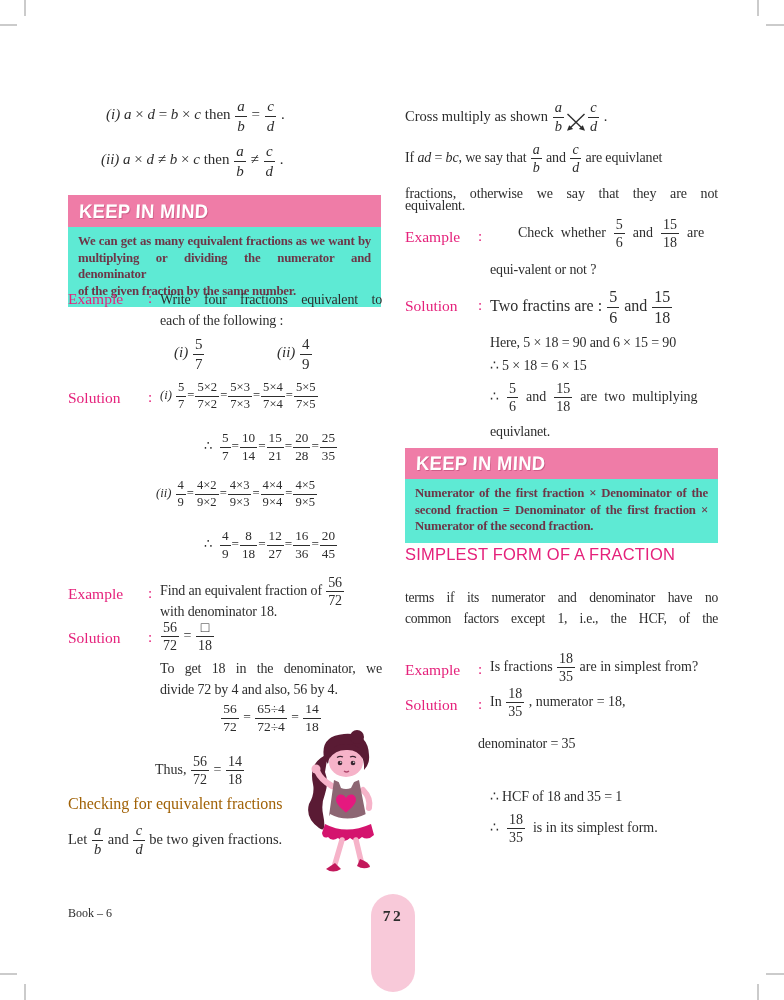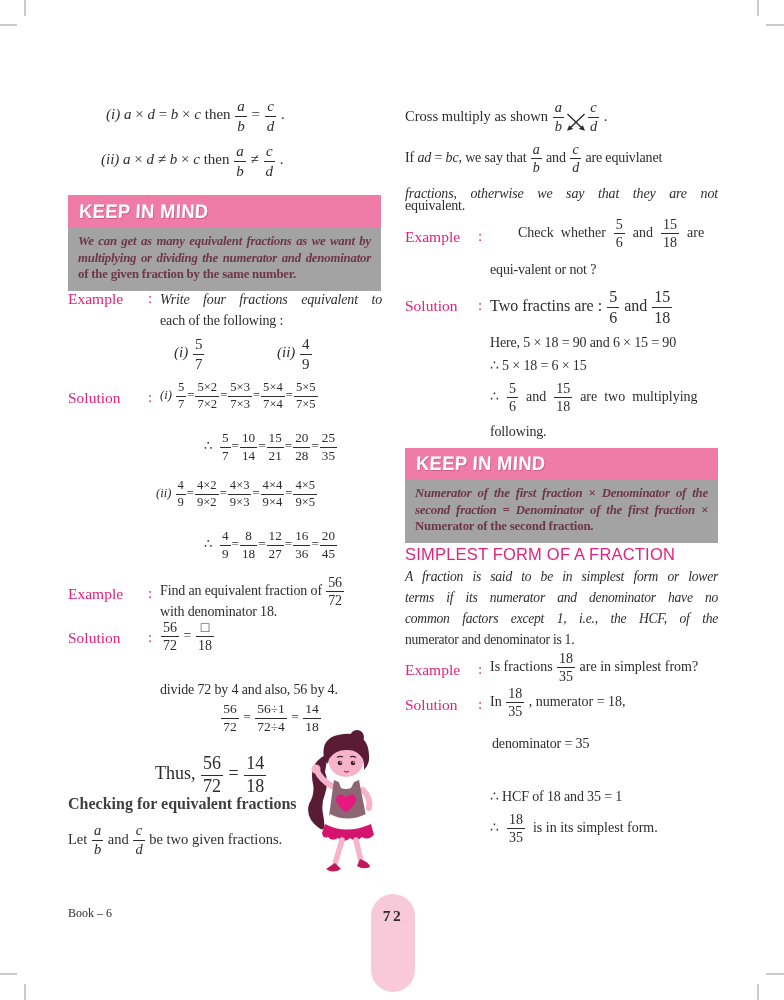--- a/index.html
+++ b/index.html
@@ -12,30 +12,30 @@
   .frac{display:inline-block;vertical-align:middle;text-align:center;line-height:1.1;margin:0 1px;}
   .fn{display:block;border-bottom:1.2px solid #2d2d2d;padding:0 2px 1px;}
   .fd{display:block;padding:1px 2px 0;}
   .label{color:#e5217b;font-size:15.5px;position:absolute;}
   .colon{color:#e5217b;position:absolute;font-size:15px;}
   .banner{position:absolute;}
   .banner-head{background:#ef7ca7;height:32px;display:flex;align-items:center;padding-left:11px;}
   .banner-title{font-family:"Liberation Sans",sans-serif;font-weight:bold;font-size:19.5px;color:#ffffff;
     letter-spacing:.4px;transform:scaleX(.94) skewX(-3deg);transform-origin:left center;
     text-shadow:1px 1px 0 rgba(150,40,80,.35);}
-  .banner-body{background:#a3a3a3;color:#6d3648;padding:6px 10px 8px;font-weight:600;
+  .banner-body{background:#5eead4;color:#6d3648;padding:6px 10px 8px;font-weight:600;
     font-size:12.8px;letter-spacing:-.2px;line-height:16.6px;}
   .bl{display:block;}
-  .jl{text-align:justify;text-align-last:justify;font-style:italic;}
+  .jl{text-align:justify;text-align-last:justify;}
   .center{text-align:center;}
   .chain{font-size:12.6px;}
   .chain .fn{padding:0 1.5px 1px;}
   .res{font-size:13.2px;}
   .mag-head-sans{font-family:"Liberation Sans",sans-serif;color:#e5217b;font-size:16.5px;letter-spacing:.2px;}
-  .mag-head-serif{color:#404040;font-weight:bold;font-size:16px;}
+  .mag-head-serif{color:#a16207;font-weight:normal;font-size:16px;}
   .crop{position:absolute;background:#cbcbcb;}
   .pill{position:absolute;background:#f8c9d9;border-radius:22px;}
   .pill-num{position:absolute;width:100%;text-align:center;top:13px;font-weight:bold;
     font-size:15.5px;letter-spacing:2.5px;color:#2d2d2d;}
   .para{line-height:20.8px;font-size:13.6px;letter-spacing:-.25px;}
   .col-line{font-size:14px;letter-spacing:-.15px;line-height:21px;}
   .xicon{vertical-align:middle;margin:0 -1px;}
 </style>
 </head>
 <body>
@@ -85,25 +85,26 @@
 
   <span class="label" style="left:68px;top:585px">Example</span>
   <span class="colon" style="left:148px;top:585px">:</span>
   <div class="row math col-line" style="left:160px;top:575px;width:228px"><span class="tk">Find an equivalent fraction of </span><span class="frac"><span class="fn">56</span><span class="fd">72</span></span></div>
   <div class="row col-line" style="left:160px;top:601px;width:222px">with denominator 18.</div>
 
   <span class="label" style="left:68px;top:629px">Solution</span>
   <span class="colon" style="left:148px;top:629px">:</span>
   <div class="row math" style="left:160px;top:620px;font-size:14px"><span class="frac"><span class="fn">56</span><span class="fd">72</span></span><span class="tk"> = </span><span class="frac"><span class="fn">□</span><span class="fd">18</span></span></div>
 
+  <div class="row col-line jl" style="left:160px;top:658px;width:222px">To get 18 in the denominator, we</div>
   <div class="row col-line" style="left:160px;top:679px;width:222px">divide 72 by 4 and also, 56 by 4.</div>
 
-  <div class="row math center" style="left:160px;top:702px;width:222px;font-size:13.5px"><span class="frac"><span class="fn">56</span><span class="fd">72</span></span><span class="tk"> = </span><span class="frac"><span class="fn">56÷1</span><span class="fd">72÷4</span></span><span class="tk"> = </span><span class="frac"><span class="fn">14</span><span class="fd">18</span></span></div>
-
-  <div class="row math" style="left:155px;top:754px;font-size:18px"><span class="tk">Thus, </span><span class="frac"><span class="fn">56</span><span class="fd">72</span></span><span class="tk"> = </span><span class="frac"><span class="fn">14</span><span class="fd">18</span></span></div>
+  <div class="row math center" style="left:160px;top:702px;width:222px;font-size:13.5px"><span class="frac"><span class="fn">56</span><span class="fd">72</span></span><span class="tk"> = </span><span class="frac"><span class="fn">65÷4</span><span class="fd">72÷4</span></span><span class="tk"> = </span><span class="frac"><span class="fn">14</span><span class="fd">18</span></span></div>
+
+  <div class="row math" style="left:155px;top:754px;font-size:14px"><span class="tk">Thus, </span><span class="frac"><span class="fn">56</span><span class="fd">72</span></span><span class="tk"> = </span><span class="frac"><span class="fn">14</span><span class="fd">18</span></span></div>
 
   <div class="row mag-head-serif" style="left:68px;top:795px">Checking for equivalent fractions</div>
 
   <div class="row math" style="left:68px;top:823px;width:240px;font-size:14.5px"><span class="tk">Let </span><span class="frac it"><span class="fn">a</span><span class="fd">b</span></span><span class="tk"> and </span><span class="frac it"><span class="fn">c</span><span class="fd">d</span></span><span class="tk"> be two given fractions.</span></div>
 
   <div class="abs" style="left:293px;top:728px">
     <svg width="102" height="152" viewBox="0 0 100 152">
       <path d="M34 26 Q14 34 19 56 Q21 66 15 76 Q11 90 25 100 Q33 106 29 86 Q27 76 31 66 Q35 54 31 44 Z" fill="#5a1b34"></path>
       <path d="M30 30 Q26 8 50 6 Q74 4 75 27 Q76 36 70 42 Q71 22 54 20 Q36 19 34 36 Z" fill="#5a1b34"></path>
       <circle cx="63" cy="9" r="7" fill="#5a1b34"></circle>
@@ -151,49 +152,47 @@
   <div class="row math" style="left:518px;top:217px;width:228px;font-size:14px"><span class="tk">Check  whether  </span><span class="frac"><span class="fn">5</span><span class="fd">6</span></span><span class="tk">  and  </span><span class="frac"><span class="fn">15</span><span class="fd">18</span></span><span class="tk">  are</span></div>
   <div class="row col-line" style="left:490px;top:259px;width:228px">equi-valent or not ?</div>
 
   <span class="label" style="left:405px;top:297px">Solution</span>
   <span class="colon" style="left:478px;top:297px">:</span>
   <div class="row math" style="left:490px;top:288px;width:228px;font-size:16px"><span class="tk">Two fractins are : </span><span class="frac"><span class="fn">5</span><span class="fd">6</span></span><span class="tk"> and </span><span class="frac"><span class="fn">15</span><span class="fd">18</span></span></div>
 
   <div class="row col-line" style="left:490px;top:332px;width:228px">Here, 5 × 18 = 90 and 6 × 15 = 90</div>
   <div class="row col-line" style="left:490px;top:355px;width:228px">∴ 5 × 18 = 6 × 15</div>
   <div class="row math" style="left:490px;top:381px;width:228px;font-size:14px"><span class="tk">∴  </span><span class="frac"><span class="fn">5</span><span class="fd">6</span></span><span class="tk">  and  </span><span class="frac"><span class="fn">15</span><span class="fd">18</span></span><span class="tk">  are  two  multiplying</span></div>
-  <div class="row col-line" style="left:490px;top:421px;width:228px">following.</div>
+  <div class="row col-line" style="left:490px;top:421px;width:228px">equivlanet.</div>
 
   <div class="banner" style="left:405px;top:448px;width:313px">
     <div class="banner-head" style="height:31px">
       <span class="banner-title">KEEP IN MIND</span>
     </div>
     <div class="banner-body">
       <span class="bl jl">Numerator of the first fraction × Denominator of the</span>
       <span class="bl jl">second fraction = Denominator of the first fraction ×</span>
       <span class="bl">Numerator of the second fraction.</span>
     </div>
   </div>
 
   <div class="row mag-head-sans" style="left:405px;top:545px">SIMPLEST FORM OF A FRACTION</div>
 
-  <div class="row para jl" style="left:405px;top:567px;width:313px">A fraction is said to be in simplest form or lower</div>
   <div class="row para jl" style="left:405px;top:588px;width:313px">terms if its numerator and denominator have no</div>
   <div class="row para jl" style="left:405px;top:609px;width:313px">common factors except 1, i.e., the HCF, of the</div>
-  <div class="row para" style="left:405px;top:630px;width:313px">numerator and denominator is 1.</div>
 
   <span class="label" style="left:405px;top:661px">Example</span>
   <span class="colon" style="left:478px;top:661px">:</span>
   <div class="row math" style="left:490px;top:651px;width:228px;font-size:14px"><span class="tk">Is fractions </span><span class="frac"><span class="fn">18</span><span class="fd">35</span></span><span class="tk"> are in simplest from?</span></div>
 
   <span class="label" style="left:405px;top:696px">Solution</span>
   <span class="colon" style="left:478px;top:696px">:</span>
   <div class="row math" style="left:490px;top:686px;width:228px;font-size:14px"><span class="tk">In </span><span class="frac"><span class="fn">18</span><span class="fd">35</span></span><span class="tk"> , numerator = 18,</span></div>
 
-  <div class="row col-line" style="left:492px;top:733px;width:228px">denominator = 35</div>
+  <div class="row col-line" style="left:478px;top:733px;width:228px">denominator = 35</div>
   <div class="row col-line" style="left:490px;top:786px;width:228px">∴ HCF of 18 and 35 = 1</div>
   <div class="row math" style="left:490px;top:812px;width:228px;font-size:14px"><span class="tk">∴  </span><span class="frac"><span class="fn">18</span><span class="fd">35</span></span><span class="tk">  is in its simplest form.</span></div>
 
   <div class="row" style="left:68px;top:906px;font-size:12px">Book – 6</div>
 
   <div class="pill" style="left:371px;top:894px;width:44px;height:98px">
     <span class="pill-num">72</span>
   </div>
 
 </div>

